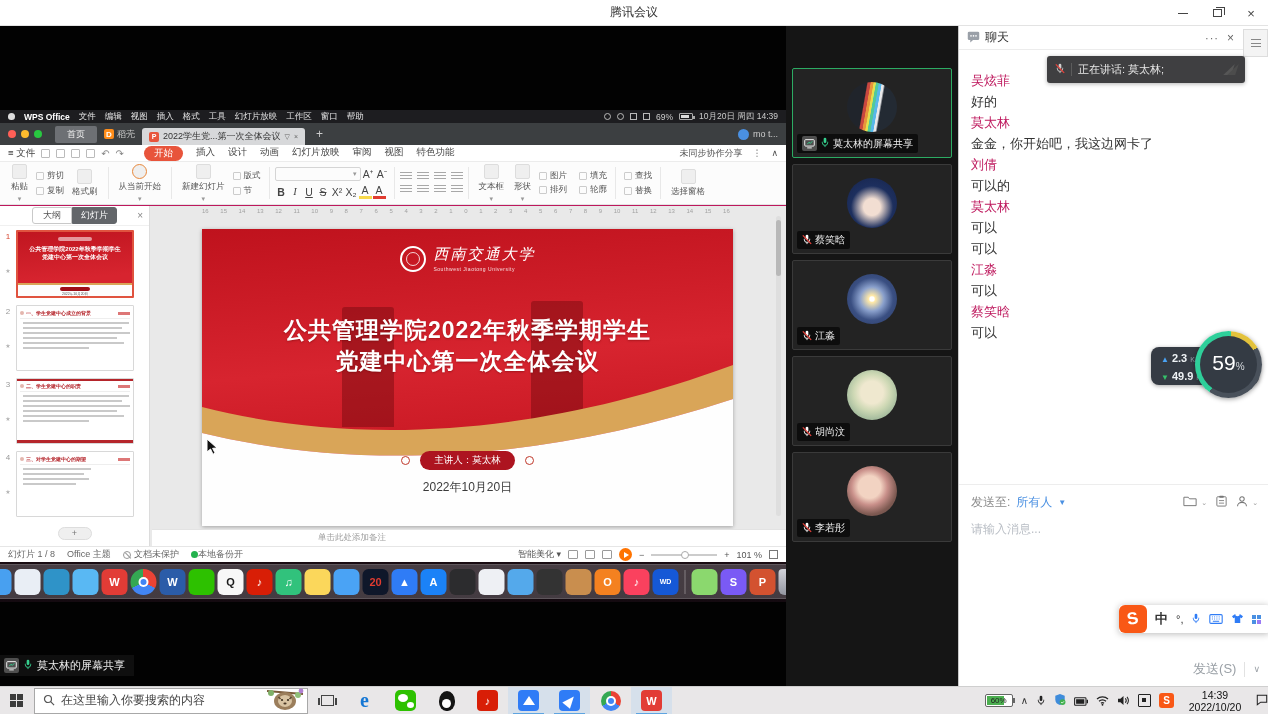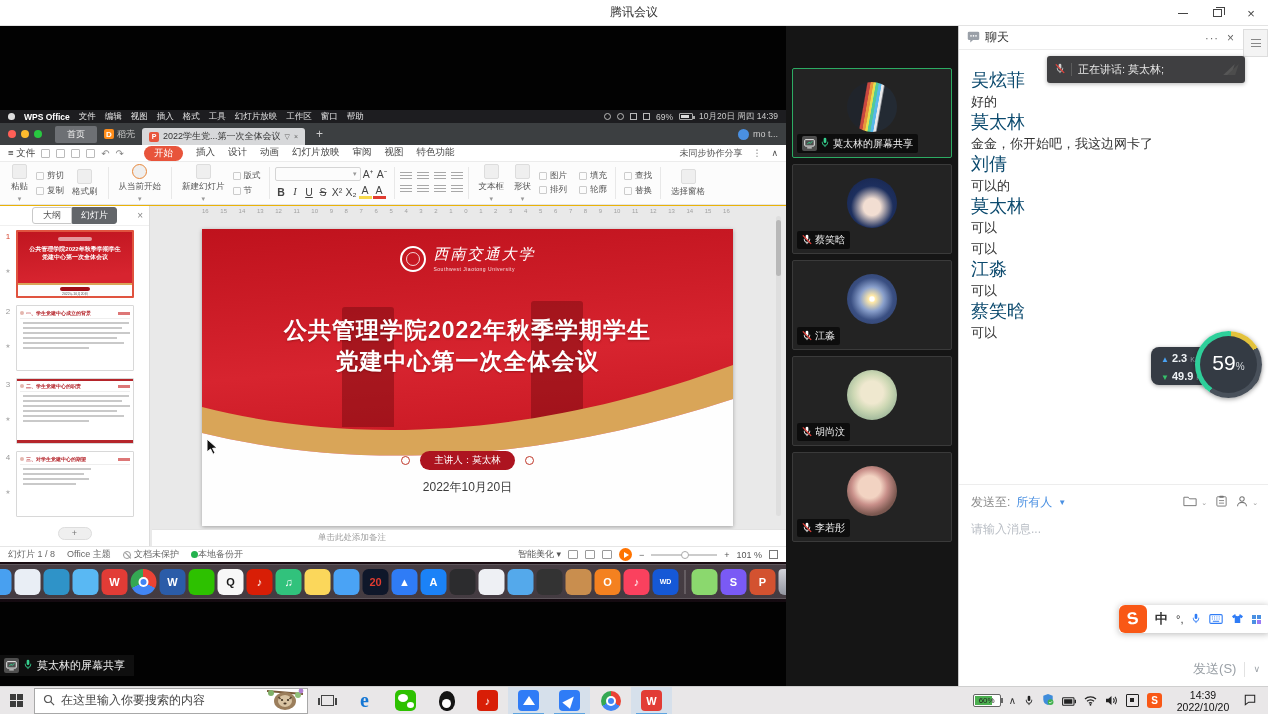--- a/index.html
+++ b/index.html
@@ -24,21 +24,21 @@
 #mac-app{font-weight:bold;color:#fff}
 #mac-menus{display:flex;gap:9px}
 .mac-right{margin-left:auto;display:flex;align-items:center;gap:6px;color:#ccc}
 .mi{width:7px;height:7px;border:1px solid #b9b9b9}
 .mi.r{border-radius:50%}
 .mbat{width:14px;height:7px;border:1px solid #aaa;border-radius:1px;position:relative}
 .mbat i{position:absolute;left:1px;top:1px;bottom:1px;width:8px;background:#ddd}
 .mbat:after{content:"";position:absolute;right:-3px;top:2px;width:2px;height:3px;background:#aaa}
 
 
-#wpswin{position:absolute;left:0;top:97px;width:786px;height:439px;background:#eab308}
+#wpswin{position:absolute;left:0;top:97px;width:786px;height:439px;background:#be185d}
 #wps-tabbar{height:22px;background:#3c3f41;display:flex;align-items:center;padding:0 8px;gap:7px}
 .lights{display:flex;gap:5px;margin-right:6px}
 .lt{width:8px;height:8px;border-radius:50%}
 .lt.r{background:#ff5f57}.lt.y{background:#febc2e}.lt.g{background:#28c840}
 .tab-home{background:#6d7074;color:#f0f0f0;font-size:9px;padding:2px 12px;border-radius:2px}
 .tab-docer{color:#ccc;font-size:9px;display:flex;gap:3px;align-items:center}
 .dicon{width:10px;height:10px;background:#ff8d1a;color:#fff;font-size:8px;font-weight:bold;display:flex;align-items:center;justify-content:center;border-radius:2px}
 .tab-doc{background:#d7d8da;color:#333;font-size:9px;height:17px;display:flex;align-items:center;gap:4px;padding:0 7px;border-radius:3px 3px 0 0;align-self:flex-end}
 .picon{width:10px;height:10px;background:#e8553b;color:#fff;font-size:7px;font-weight:bold;display:flex;align-items:center;justify-content:center;border-radius:2px}
 .tab-doc .d1{color:#666;font-size:7px}
@@ -174,21 +174,21 @@
 .dots{font-size:11px;letter-spacing:1px}
 .chx{font-size:12px}
 .chat-collapse{position:absolute;right:0;top:3px;width:25px;height:28px;background:#f4f4f4;border:1px solid #ddd;display:flex;align-items:center;justify-content:center}
 .hamb{width:10px;height:8px;border-top:1.5px solid #888;border-bottom:1.5px solid #888;position:relative}
 .hamb:before{content:"";position:absolute;left:0;top:2.5px;width:10px;height:1.5px;background:#888}
 #toast{position:absolute;left:88px;top:30px;width:198px;height:27px;background:#3f3f41;border-radius:3px;display:flex;align-items:center;gap:6px;padding:0 8px;color:#e8e8e8;font-size:11px;box-shadow:0 1px 4px rgba(0,0,0,.3)}
 .tdiv{width:1px;height:13px;background:#5c5c5c}
 .tarr{border-left:8px solid transparent;border-bottom:11px solid #565656;transform:skewX(-18deg)}
 .tarr.l2{border-bottom-color:#4c4c4c;margin-left:-4px}
 #chat-msgs{position:absolute;left:0;top:40px;width:100%;padding:4px 12px}
-.msg-name{color:#0c4a6e;font-size:18px;line-height:21px}
+.msg-name{color:#be185d;font-size:13px;line-height:21px}
 .msg-text{color:#333;font-size:13px;line-height:21px}
 .net-pill{position:absolute;left:192px;top:321px;width:108px;height:38px;background:#353b44;border-radius:8px;z-index:5;padding:3px 0 0 10px;box-shadow:0 1px 4px rgba(0,0,0,.35)}
 .nr{display:flex;align-items:baseline;gap:3px;line-height:16px}
 .nup{color:#4aa3f5;font-size:8px}.ndn{color:#35c06a;font-size:8px}
 .nval{color:#eef2f5;font-size:11px;font-weight:bold}
 .nunit{color:#9aa3ad;font-size:7px}
 .net-circle{position:absolute;left:236px;top:305px;width:67px;height:67px;border-radius:50%;background:conic-gradient(from 215deg,#2ecf9a 0 150deg,#e3c23c 150deg 205deg,#49515b 205deg 360deg);z-index:6;box-shadow:0 1px 5px rgba(0,0,0,.4)}
 .net-circle:before{content:"";position:absolute;left:5px;top:5px;right:5px;bottom:5px;background:#343b44;border-radius:50%}
 .net-num{position:absolute;left:0;top:20px;width:100%;text-align:center;color:#fff;font-size:21px;z-index:7}
 .net-num span{font-size:10px;color:#d6dade}
@@ -232,21 +232,21 @@
 .wx{position:relative;width:21px;height:21px;background:#2dc100;border-radius:5px}
 .wx:before{content:"";position:absolute;left:3px;top:4px;width:10px;height:8px;background:#fff;border-radius:50%}
 .wx:after{content:"";position:absolute;right:2px;bottom:3px;width:7px;height:6px;background:#fff;border-radius:50%}
 .qq{position:relative;width:16px;height:20px;background:#141414;border-radius:50% 50% 45% 45%}
 .qq:before{content:"";position:absolute;left:3.5px;top:8px;width:9px;height:9px;background:#fff;border-radius:50%}
 .tri{width:0;height:0;border-left:6px solid transparent;border-right:6px solid transparent;border-bottom:9px solid #fff}
 .kitearr{width:0;height:0;border-left:5px solid transparent;border-right:5px solid transparent;border-bottom:12px solid #fff;transform:rotate(40deg)}
 .chr{width:20px;height:20px;border-radius:50%;background:conic-gradient(#ea4335 0 33%,#4285f4 33% 67%,#34a853 67% 100%);position:relative}
 .chr:before{content:"";position:absolute;left:5px;top:5px;width:10px;height:10px;background:#fff;border-radius:50%}
 .chr:after{content:"";position:absolute;left:7px;top:7px;width:6px;height:6px;background:#4285f4;border-radius:50%}
-.tray{margin-left:auto;display:flex;align-items:center;gap:8px;padding-right:12px}
+.tray{margin-left:auto;display:flex;align-items:center;gap:8px;padding-right:0}
 .battpill{position:relative;width:28px;height:13px;border:1px solid #666;border-radius:2px;background:#fff}
 .battpill:after{content:"";position:absolute;right:-3px;top:3px;width:2px;height:5px;background:#666}
 .battfill{position:absolute;left:1px;top:1px;bottom:1px;width:17px;background:#4caf50}
 .battpct{position:absolute;left:0;top:1px;width:100%;text-align:center;font-size:8px;color:#222;line-height:9px}
 .chev{font-size:10px;color:#333}
 .imebox{width:13px;height:13px;border:1.5px solid #222;border-radius:1px;position:relative}
 .imebox:before{content:"";position:absolute;left:2.5px;top:2.5px;width:4px;height:4px;background:#222}
 .sgtray{width:15px;height:15px;background:#f95816;border-radius:3px;color:#fff;font-size:10px;font-weight:bold;display:flex;align-items:center;justify-content:center}
 .clockblk{text-align:center;font-size:10.5px;color:#111;line-height:12px;width:66px}
 </style>

